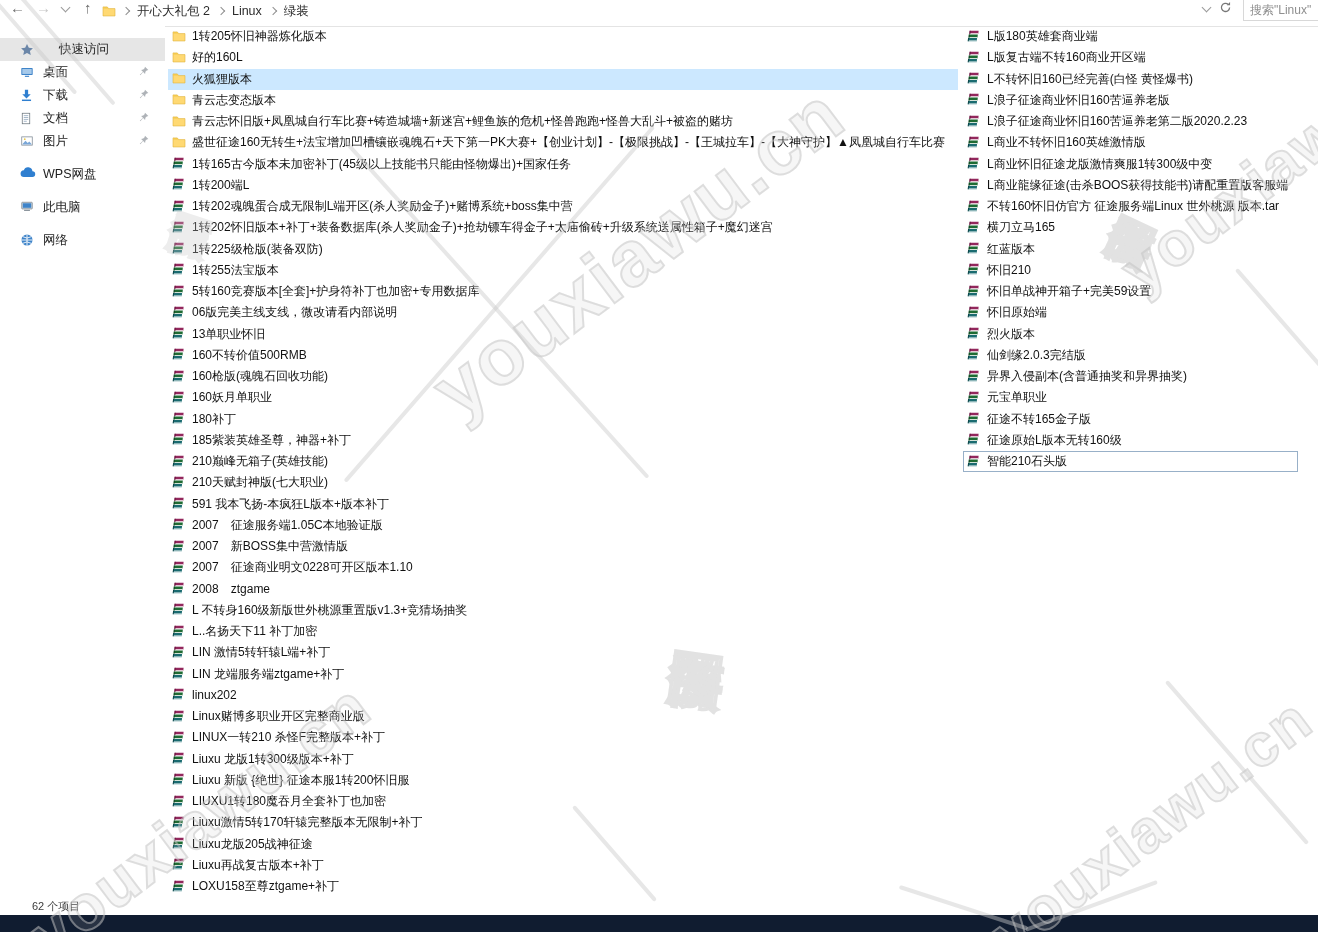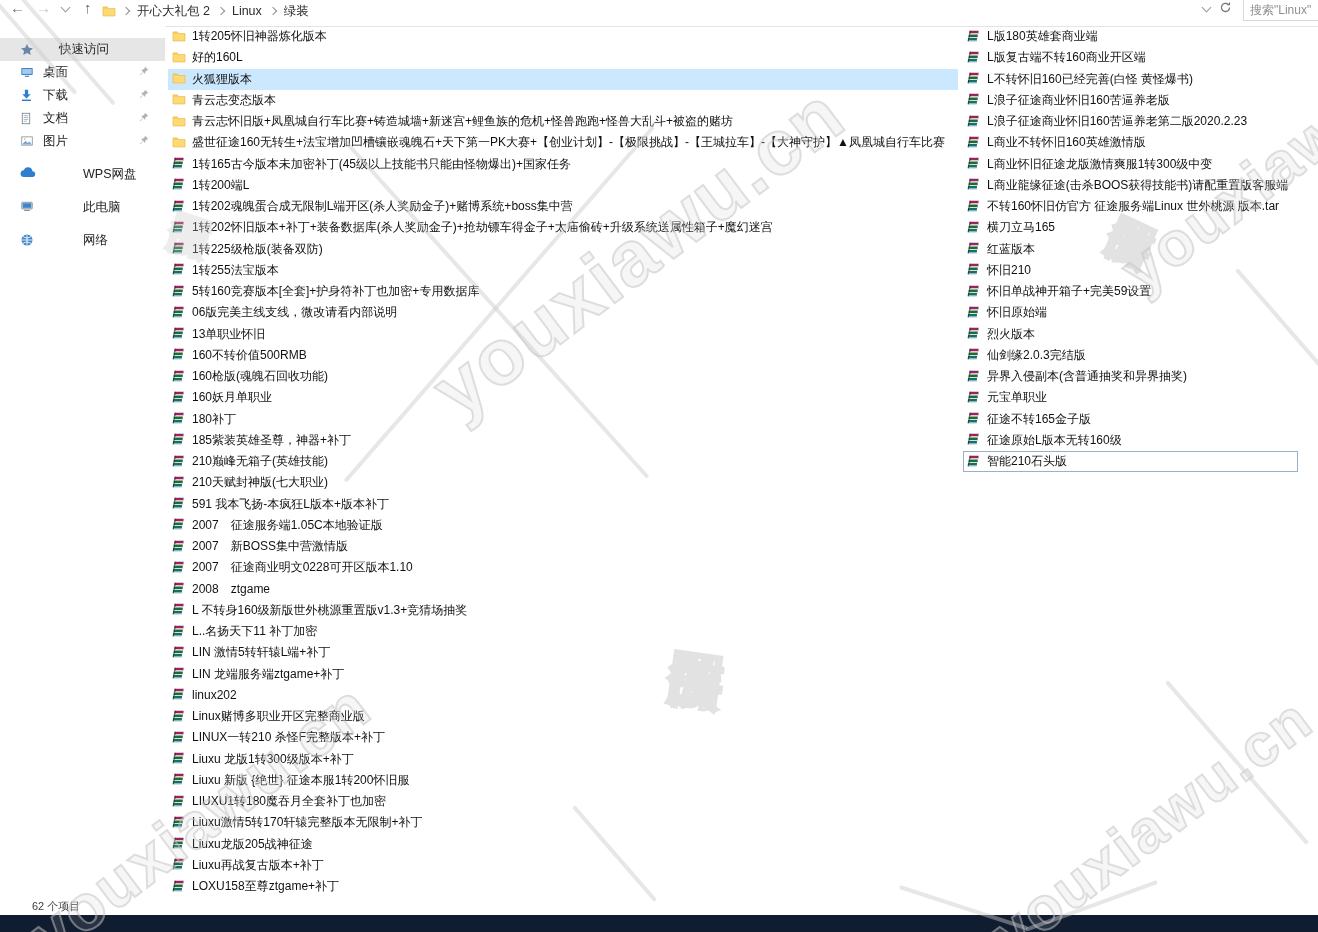--- a/index.html
+++ b/index.html
@@ -24,21 +24,21 @@
   .t-addrcaret{left:1203px;top:4px;}
   .t-refresh{position:absolute;left:1219px;top:1px;display:inline-flex;}
   .searchbox{position:absolute;left:1243px;top:0;width:75px;height:20px;border:1px solid #d8d8d8;
              border-top:none;display:flex;align-items:center;padding-left:6px;font-size:12px;
              color:#8f8f8f;white-space:nowrap;overflow:hidden;}
   
   .sidebar{position:absolute;left:0;top:26px;width:165px;bottom:35px;padding-top:12px;background:#fff;}
   .side-item{display:flex;align-items:center;height:23px;padding-left:20px;font-size:12.5px;
              color:#222;position:relative;cursor:default;}
   .side-item.indent{}
-  .side-item.gap{margin-top:9px;height:24px;gap:40px;}
+  .side-item.gap{margin-top:9px;height:24px;}
   .side-item.selected{background:#e6e6e6;gap:16px;}
   .side-icon{display:inline-flex;width:16px;height:14px;margin-right:7px;flex:none;}
   .side-label{white-space:nowrap;}
   .pin{position:absolute;right:16px;top:5px;display:inline-flex;opacity:.8;}
   
   .filecol{position:absolute;top:26px;}
   .col1{left:168px;width:790px;}
   .col2{left:963px;width:335px;}
   .file-row{display:flex;align-items:center;height:21.25px;padding-left:4px;white-space:nowrap;
             font-size:12px;color:#111;cursor:default;}

